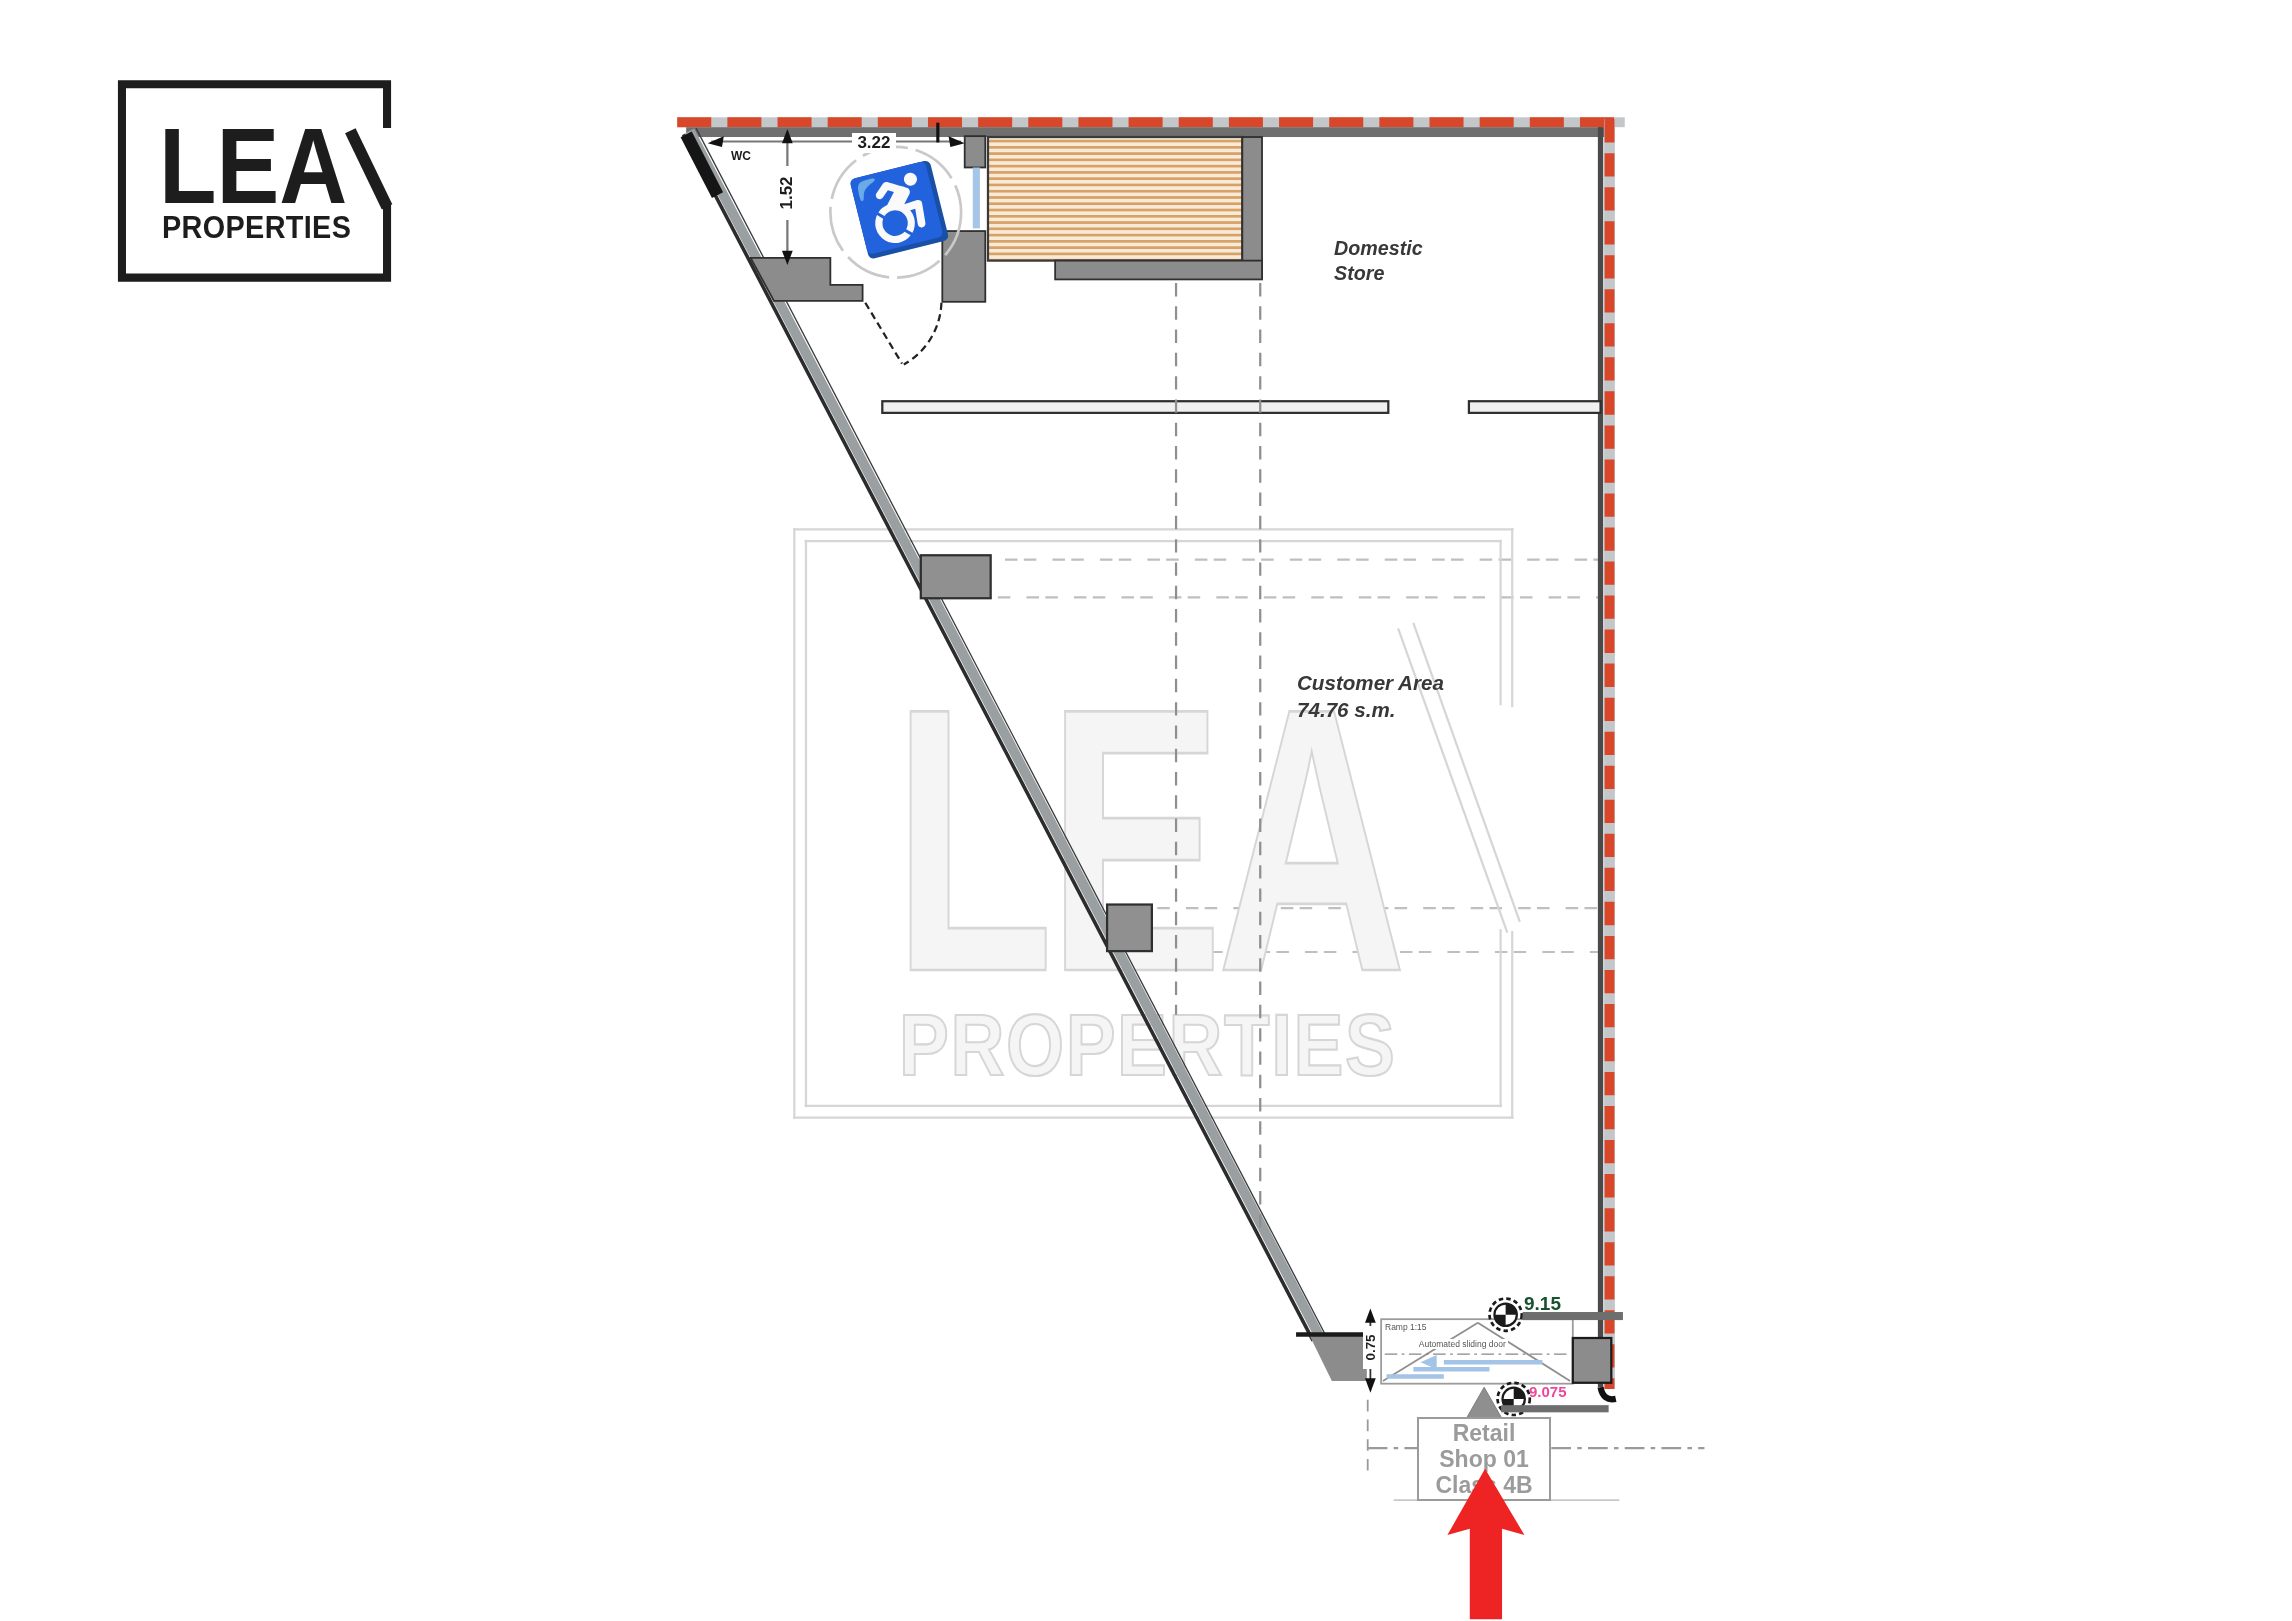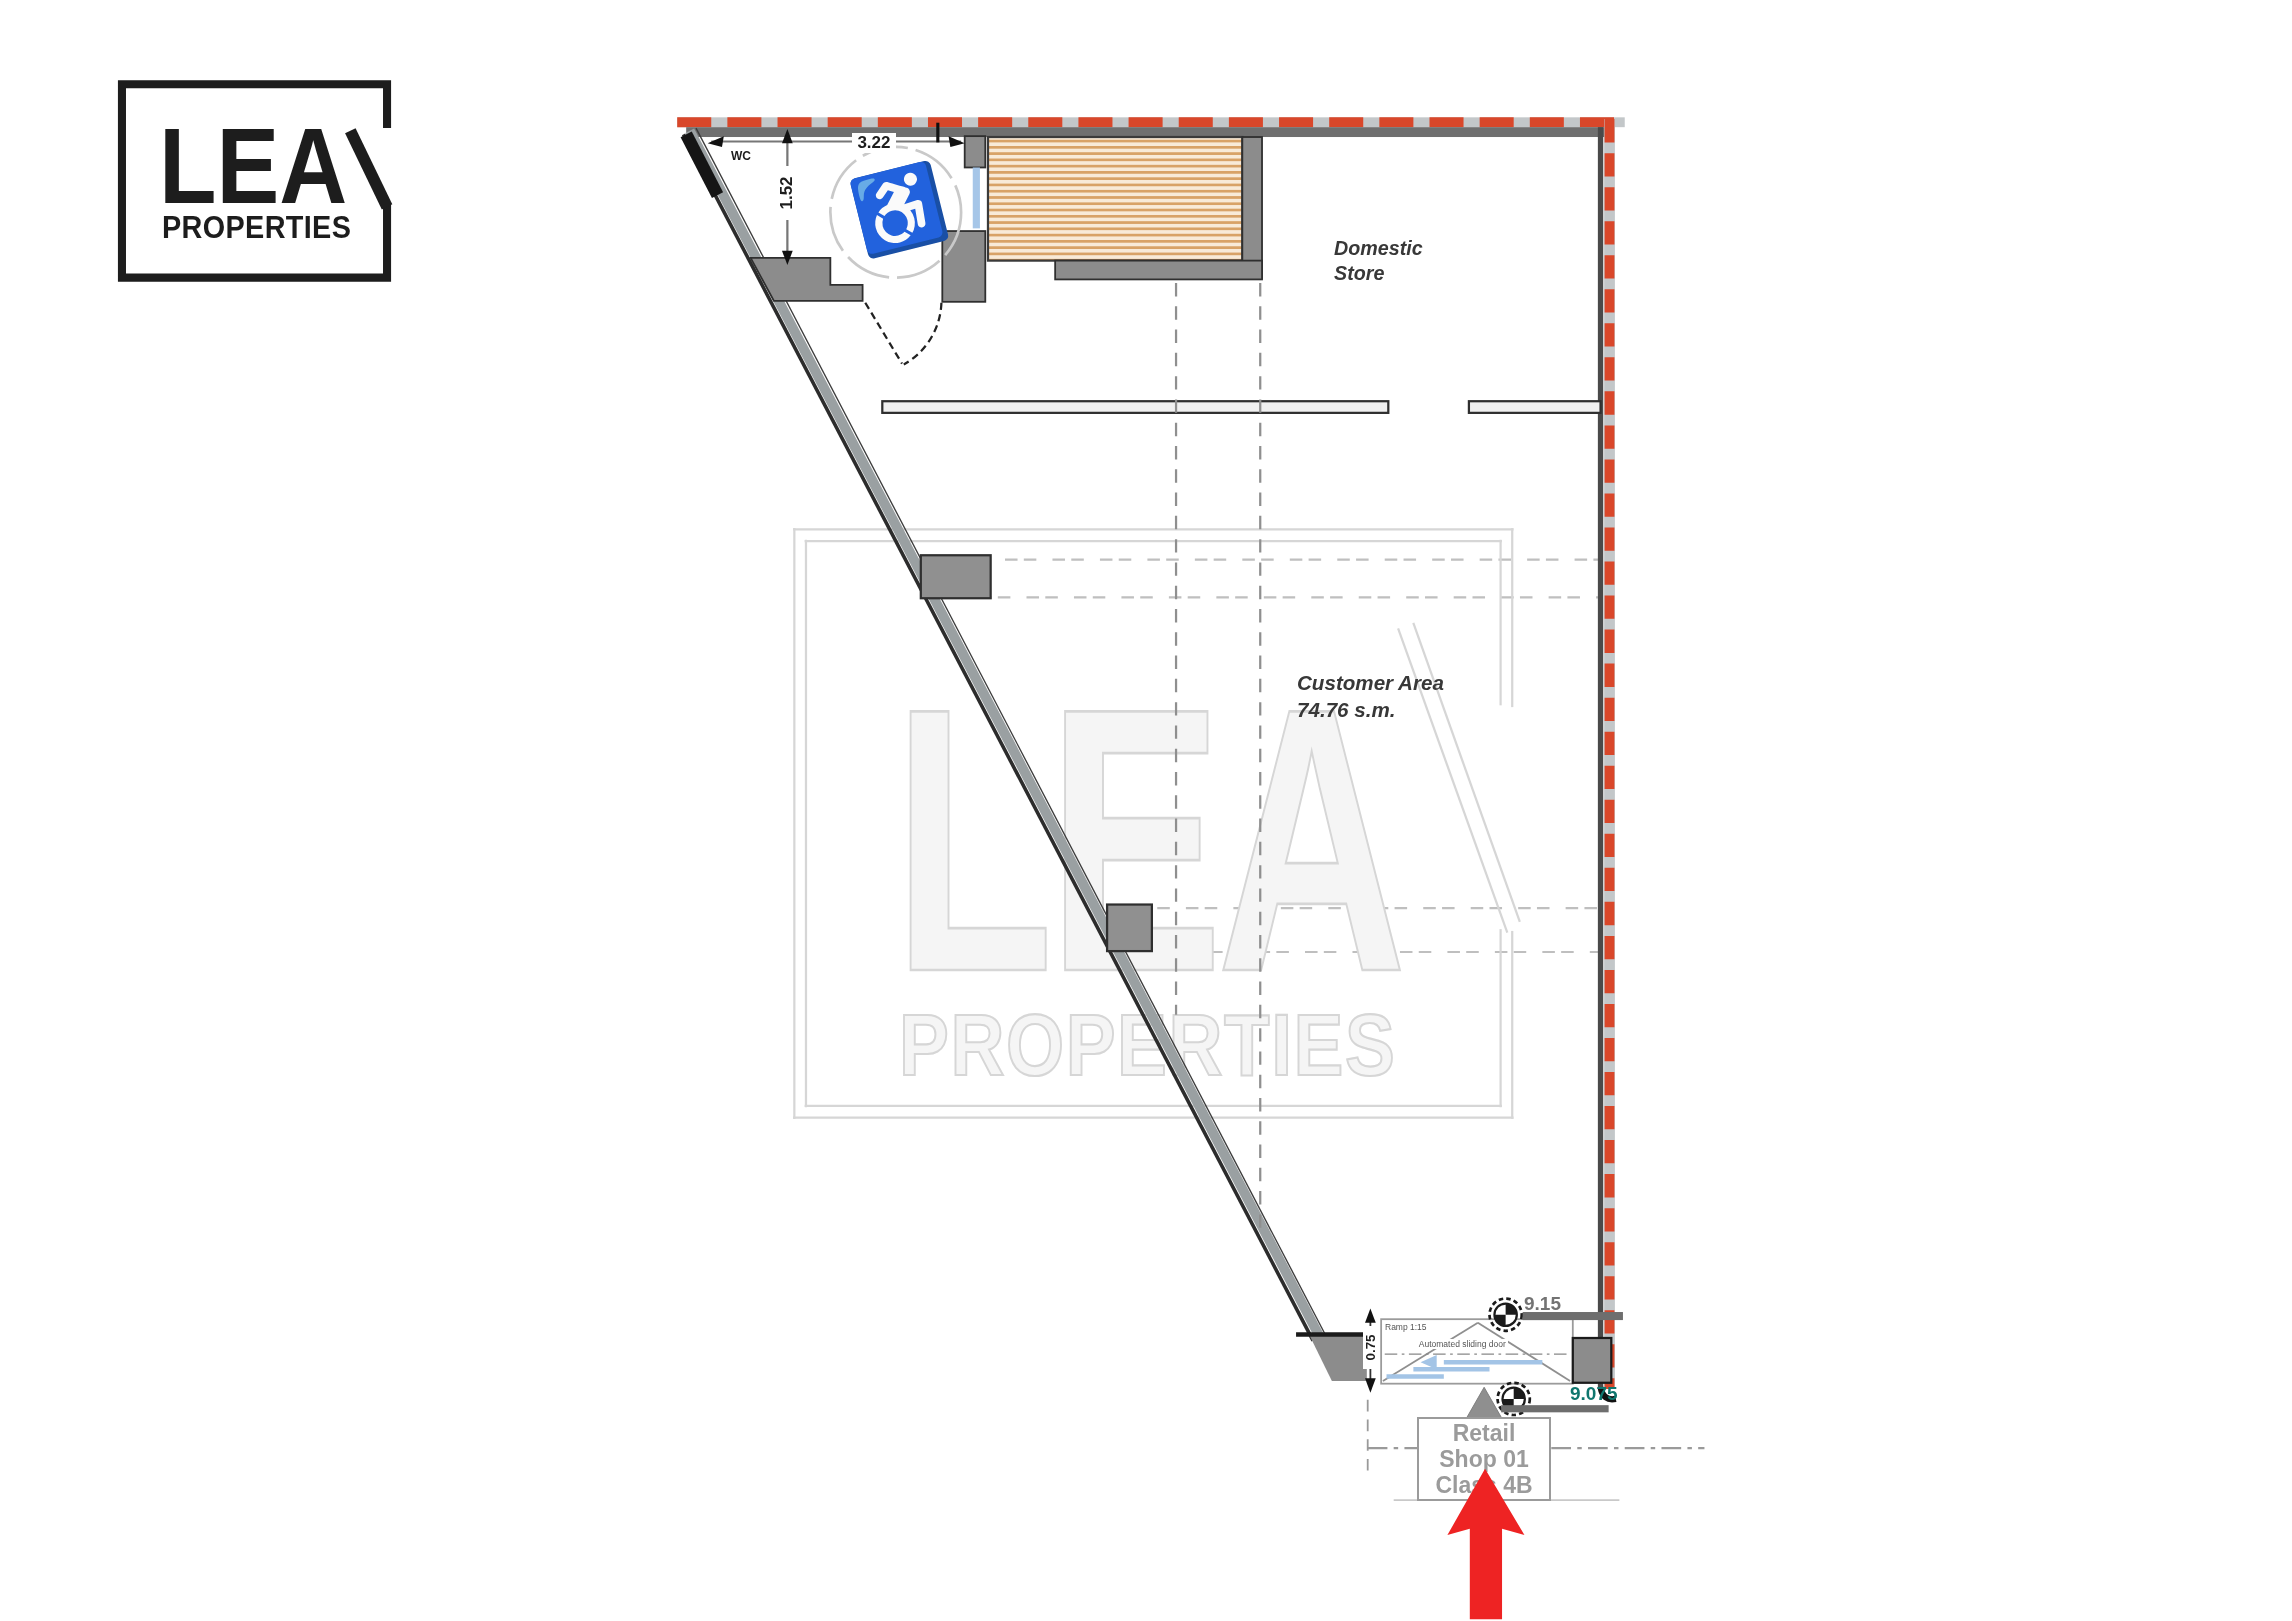--- a/index.html
+++ b/index.html
@@ -27,22 +27,22 @@
   #dim-322{left:810px;top:133px;font-size:17px;color:#1d1d1d;background:#fff;padding:0 5.4px;margin-left:42px;}
   #dim-152{left:760px;top:183px;width:54px;font-size:17px;color:#1d1d1d;background:#fff;
            transform:rotate(-90deg);text-align:center;}
   #wheelchair{position:absolute;left:853px;top:173px;font-size:75px;line-height:1;color:#a2a2a2;
               transform:rotate(-14deg);}
   #domestic{left:1334px;top:236px;width:154px;font-size:19.7px;line-height:25px;}
   #customer{left:1297px;top:669px;width:197px;font-size:20.6px;line-height:27px;}
   #ramp-label{left:1385px;top:1322px;font-size:8.5px;font-weight:normal;color:#555;}
   #door-label{left:1417px;top:1339px;font-size:8.5px;font-weight:normal;color:#555;
               background:#fff;padding:0 1.8px;}
-  #level-top{left:1524px;top:1293px;font-size:19px;color:#737373;}
-  #level-bot{left:1529px;top:1383px;font-size:19px;color:#0f766e;margin-left:41px;}
+  #level-top{left:1524px;top:1293px;font-size:19px;color:#14532d;}
+  #level-bot{left:1529px;top:1383px;font-size:15px;color:#ec4899;}
   #dim-075{left:1349px;top:1340px;width:43px;font-size:13.4px;color:#1d1d1d;background:#fff;
            transform:rotate(-90deg);text-align:center;}
   #unit-box{position:absolute;left:1417px;top:1417px;width:134px;height:84px;border:2.7px solid #9b9b9b;
             background:#fff;box-sizing:border-box;text-align:center;color:#9b9b9b;
             font-size:23px;font-weight:600;line-height:26px;padding-top:0.9px;}
 </style>
 </head>
 <body>
 
 <div id="canvas">

